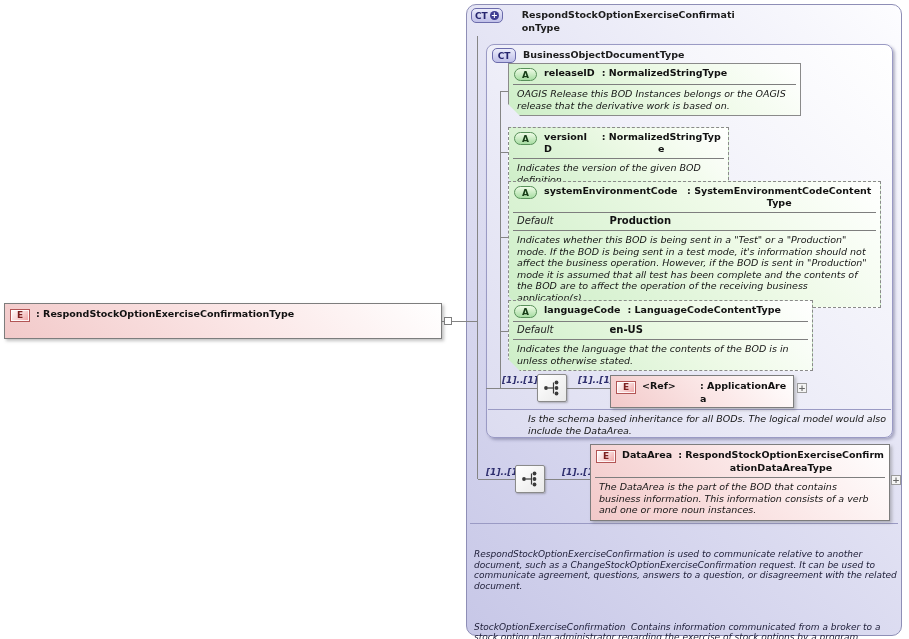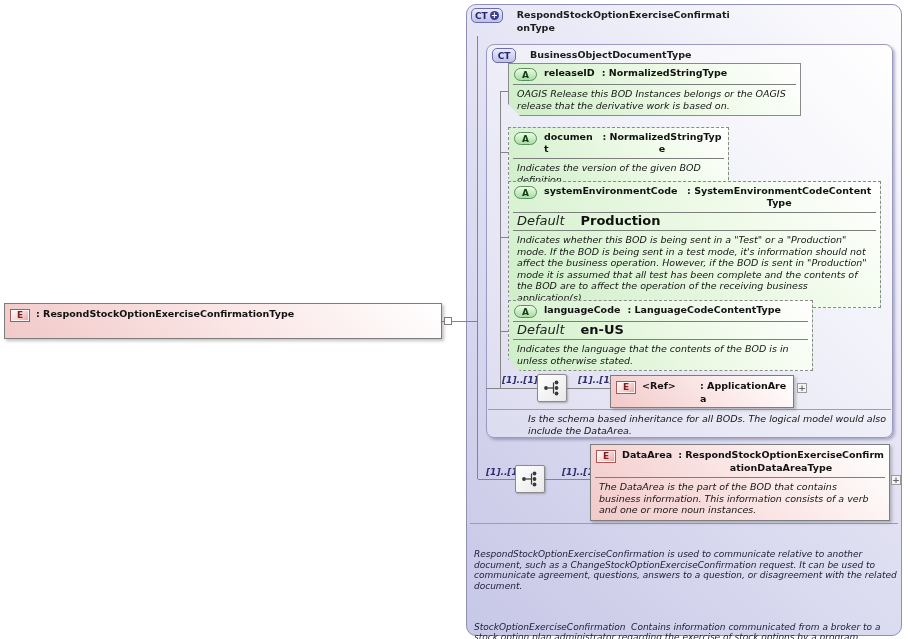--- a/index.html
+++ b/index.html
@@ -18,21 +18,21 @@
     background: linear-gradient(225deg, #fdfdff 0%, #e3e3f4 45%, #c7c7e7 100%);
     z-index:1;
   }
   .inner-ct {
     position:absolute; left:486px; top:44px; width:407px; height:394px;
     border:1px solid #9a9ac4; border-radius:8px;
     background: linear-gradient(225deg, #ffffff 0%, #ededf8 55%, #dcdcf0 100%);
     box-shadow: 2px 2px 3px rgba(90,90,130,.45);
     z-index:2;
   }
-  .ct-header { position:absolute; display:flex; align-items:flex-start; gap:14px; z-index:4; }
+  .ct-header { position:absolute; display:flex; align-items:flex-start; gap:7px; z-index:4; }
   .ct-title { font-weight:bold; font-size:9.5px; line-height:13px; color:#1c1c1c; display:flex; align-items:flex-start; gap:4px; }
   .tname { word-break:break-all; }
   .ttype { word-break:break-all; }
   .ttype.center { text-align:center; }
 
   
   .ct-icon {
     height:15px; min-width:24px; border:1px solid #6b6bab; border-radius:5px;
     background: linear-gradient(180deg,#ecedfb,#bfbfe8); color:#26266e;
     font-size:9px; font-weight:bold; display:flex; align-items:center; justify-content:center;
@@ -70,23 +70,23 @@
     position:absolute; border:1px solid #8a8a8a;
     background: linear-gradient(225deg, #ffffff 0%, #eefae7 40%, #cdeec7 100%);
     clip-path: polygon(0 0, 100% 0, 100% 100%, 12px 100%, 0 calc(100% - 12px));
     filter: drop-shadow(2px 2px 2px rgba(90,90,90,.4));
     z-index:4;
   }
   .attr-node.dashed { border-style:dashed; }
   .attr-head { display:flex; align-items:flex-start; gap:7px; padding:3px 6px 2px 5px;
     font-weight:bold; font-size:9.5px; line-height:12px; color:#111; }
   .sep { border-top:1px solid #7e7e7e; margin:1px 4px 0 4px; }
-  .defrow { display:flex; gap:16px; padding:2px 8px 2px 8px; font-size:13px; line-height:12px; }
+  .defrow { display:flex; gap:32px; padding:2px 8px 2px 8px; font-size:10px; line-height:12px; }
   .deflabel { font-style:italic; color:#222; }
-  .defval { font-weight:bold; color:#111; }
+  .defval { font-weight:bold; color:#111;margin-left:24px; }
   .annot { font-style:italic; font-size:9.5px; line-height:11.5px; padding:3px 8px 4px 8px; color:#141414; }
 
   
   .card { position:absolute; font-style:italic; font-weight:bold; font-size:9px; color:#2e2e6e; z-index:4; }
   .comp {
     position:absolute; width:30px; height:28px; border:1px solid #8a8a8a; border-radius:2px;
     background: linear-gradient(135deg,#ffffff,#e9e9e9);
     box-shadow:1px 1px 2px rgba(100,100,100,.45); z-index:4;
     display:flex; align-items:center; justify-content:center;
   }
@@ -117,21 +117,21 @@
   </div>
 
   <div class="outer-ct"></div>
 
   <div class="ct-header" style="left:471px; top:8px; width:426px;">
     <span class="ct-icon">
       <span>CT</span>
       <span class="plus-circle">+</span>
     </span>
     <span class="ct-title">
-      <span class="tname" style="max-width:218px;">RespondStockOptionExerciseConfirmationType</span>
+      <span class="tname" style="max-width:218px;margin-left:12px;">RespondStockOptionExerciseConfirmationType</span>
     </span>
   </div>
 
   <div class="vline" style="left:477px; top:36px; height:443px;"></div>
 
   <div class="inner-ct"></div>
   <div class="ct-header" style="left:492px; top:48px;">
     <span class="ct-icon">
       <span>CT</span>
     </span>
@@ -152,21 +152,21 @@
       <span class="tname">releaseID</span>
       <span class="ttype center">: NormalizedStringType</span>
     </div>
     <div class="sep"></div>
     <div class="annot">OAGIS Release this BOD Instances belongs or the OAGIS release that the derivative work is based on.</div>
   </div>
 
   <div class="attr-node dashed" style="left:508px; top:127px; width:221px; min-height:43px;">
     <div class="attr-head">
       <span class="a-icon">A</span>
-      <span class="tname">document</span>
+      <span class="tname">versionID</span>
       <span class="ttype center">: NormalizedStringType</span>
     </div>
     <div class="sep"></div>
     <div class="annot">Indicates the version of the given BOD definition.</div>
   </div>
 
   <div class="attr-node dashed" style="left:508px; top:181px; width:373px; min-height:112px;">
     <div class="attr-head">
       <span class="a-icon">A</span>
       <span class="tname">systemEnvironmentCode</span>

